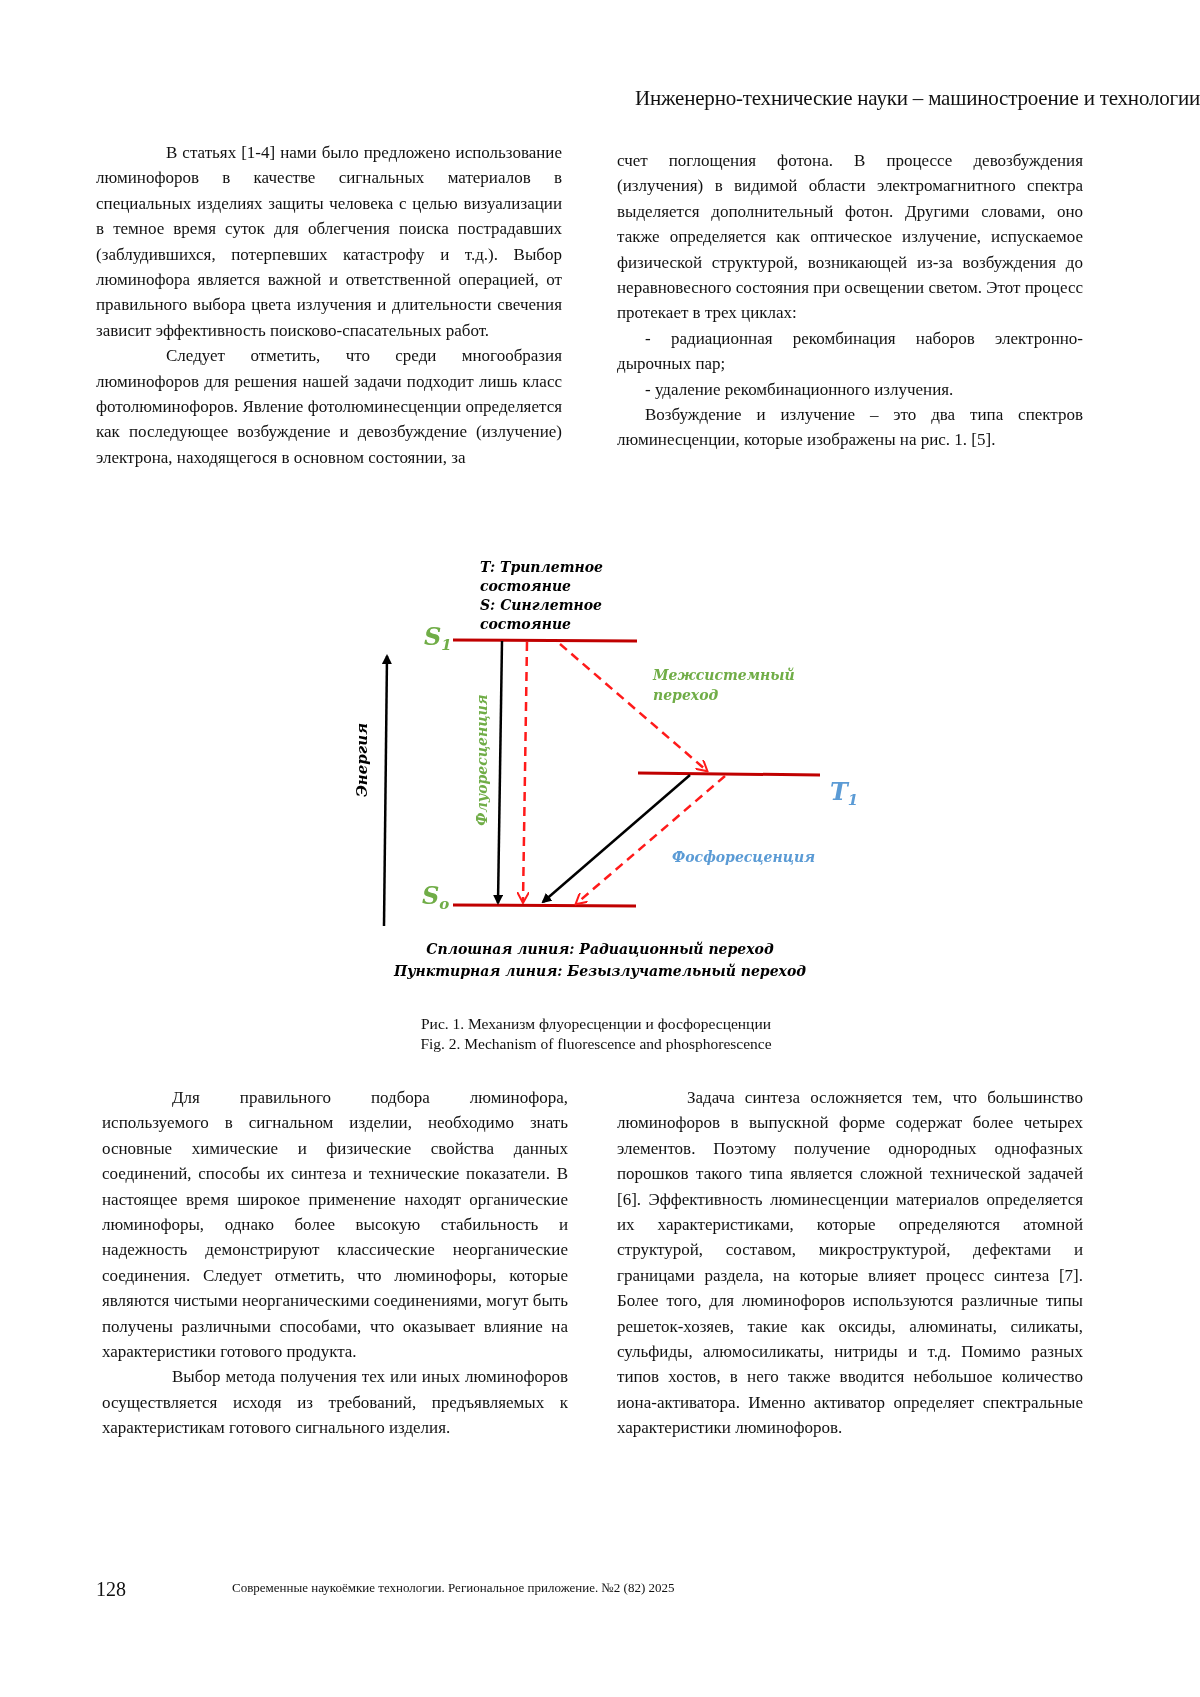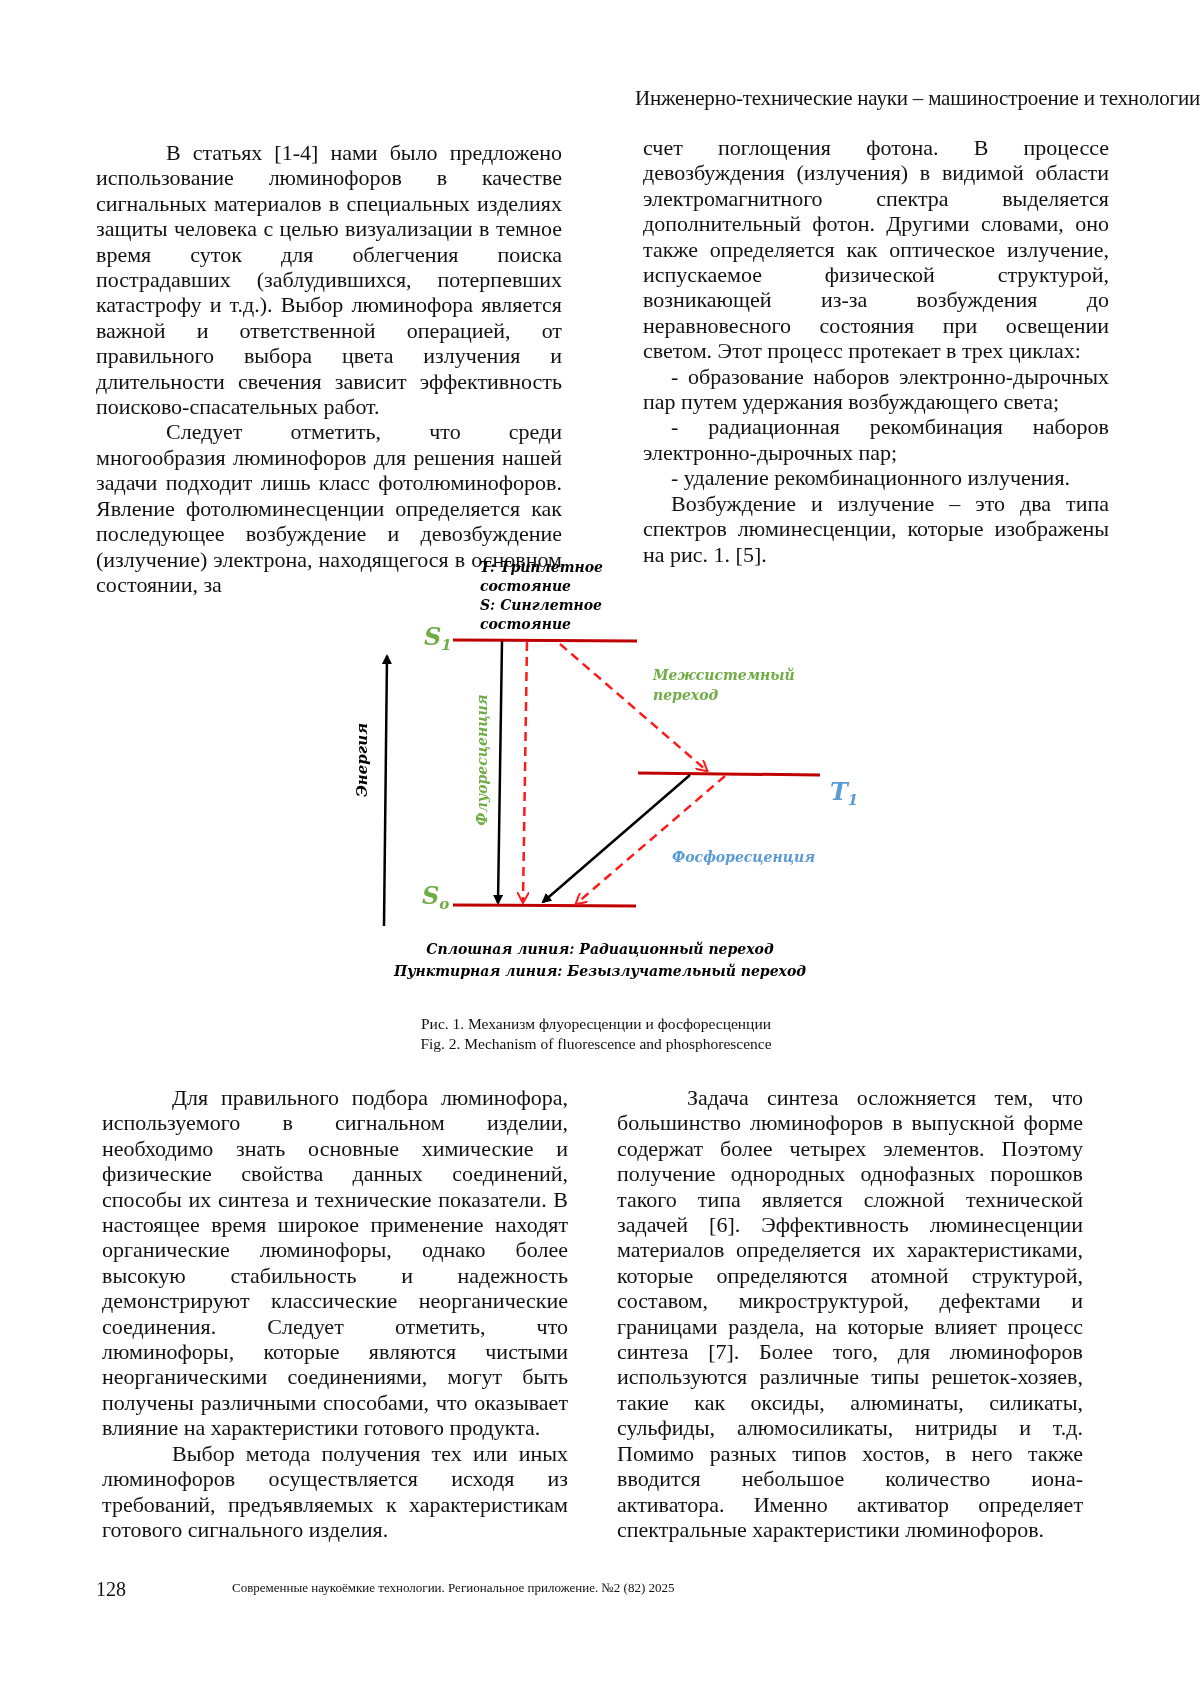--- a/index.html
+++ b/index.html
@@ -1,23 +1,23 @@
 <!DOCTYPE html>
 <html><head>
 <meta charset="utf-8">
 <style>
   html, body { margin:0; padding:0; background:#ffffff; }
   body { width:1200px; height:1697px; position:relative; font-family:"Liberation Serif", serif; color:#111; overflow:hidden; }
   .header { position:absolute; top:86px; left:0; width:1200px; text-align:right; font-weight:normal; font-size:21px; letter-spacing:-0.2px; }
-  .col { position:absolute; width:466px; font-size:22px; line-height:25.4px; text-align:justify; hyphens:manual; }
+  .col { position:absolute; width:466px; font-size:17px; line-height:25.4px; text-align:justify; hyphens:manual; }
   .col p { margin:0; }
   .col p.ind { text-indent:70px; }
   .col p.ind2 { text-indent:28px; }
   #colA { left:96px; top:140px; }
-  #colB { left:617px; top:135px;margin-left:26px; }
+  #colB { left:617px; top:148px; }
   #colC { left:96px; top:1085px;margin-left:6px; }
   #colD { left:617px; top:1085px; }
   .fig { position:absolute; left:0; top:555px; width:1200px; height:450px; }
   .caption { position:absolute; top:1014px; left:0; width:1192px; text-align:center; font-size:15.5px; line-height:20px; }
   .footer { position:absolute; top:1578px; left:96px; font-size:20px; }
   .footer .num { position:absolute; left:0; top:0;text-align:center; }
   .footer .journal { position:absolute; left:136px; top:2px; white-space:nowrap; font-size:13px; }
   .dlabel { font-family:"DejaVu Serif", serif; font-weight:bold; font-style:italic; }
 </style>
 </head>
@@ -25,21 +25,20 @@
 
 <div class="header">Инженерно-технические науки – машиностроение и технологии</div>
 
 <div class="col" id="colA">
   <p class="ind">В статьях [1-4] нами было предложено использование люминофоров в качестве сигнальных материалов в специальных изделиях защиты человека с целью визуализации в темное время суток для облегчения поиска пострадавших (заблудившихся, потерпевших катастрофу и т.д.). Выбор люминофора является важной и ответственной операцией, от правильного выбора цвета излучения и длительности свечения зависит эффективность поисково-спасательных работ.</p>
   <p class="ind">Следует отметить, что среди многообразия люминофоров для решения нашей задачи подходит лишь класс фотолюминофоров. Явление фотолюминесценции определяется как последующее возбуждение и девозбуждение (излучение) электрона, находящегося в основном состоянии, за</p>
 </div>
 
 <div class="col" id="colB">
   <p>счет поглощения фотона. В процессе девозбуждения (излучения) в видимой области электромагнитного спектра выделяется дополнительный фотон. Другими словами, оно также определяется как оптическое излучение, испускаемое физической структурой, возникающей из-за возбуждения до неравновесного состояния при освещении светом. Этот процесс протекает в трех циклах:</p>
-  <p class="ind2">- образование наборов электронно-дырочных пар путем удержания возбуждающего света;</p>
   <p class="ind2">- радиационная рекомбинация наборов электронно-дырочных пар;</p>
   <p class="ind2">- удаление рекомбинационного излучения.</p>
   <p class="ind2">Возбуждение и излучение – это два типа спектров люминесценции, которые изображены на рис. 1. [5].</p>
 </div>
 
 <svg class="fig" viewBox="0 555 1200 450" width="1200" height="450">
   <defs>
     <marker id="arrBlack" markerWidth="10" markerHeight="10" refX="8" refY="5" orient="auto" markerUnits="userSpaceOnUse">
       <path d="M0,0 L10,5 L0,10 z" fill="#000"></path>
     </marker>

